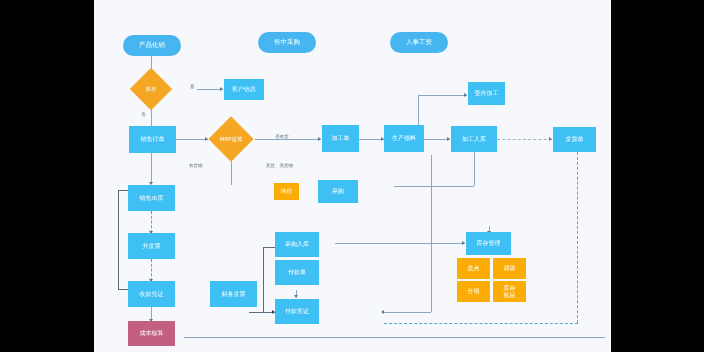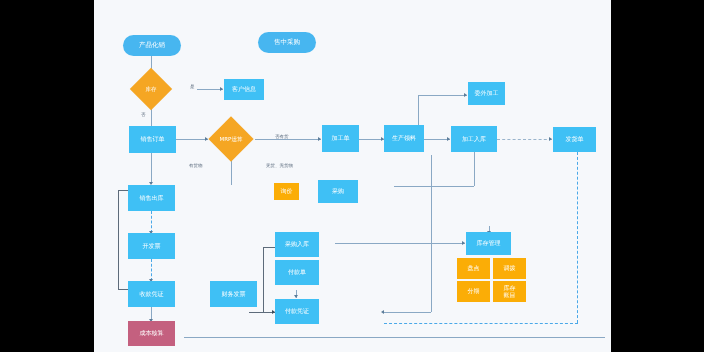--- a/index.html
+++ b/index.html
@@ -59,20 +59,23 @@
 <div id="stage">
   <div id="canvas">
 
 
     <div class="pill" style="left:29px;top:35px;width:58px;">
       <span>产品化销</span>
     </div>
     <div class="pill" style="left:164px;top:32px;width:58px;">
       <span>售中采购</span>
     </div>
+    <div class="pill" style="left:296px;top:32px;width:58px;">
+      <span>人事工资</span>
+    </div>
 
     <div class="edge v" style="left:57px;top:56px;height:18px;"></div>
     <div class="arrow down" style="left:55px;top:72px;"></div>
 
     <div class="edge v" style="left:57px;top:104px;height:25px;"></div>
     <div class="arrow down" style="left:55px;top:127px;"></div>
     <div class="elabel" style="left:47px;top:112px;">否</div>
 
     <div class="edge h" style="left:103px;top:89px;width:26px;"></div>
     <div class="arrow right" style="left:126px;top:87px;"></div>

